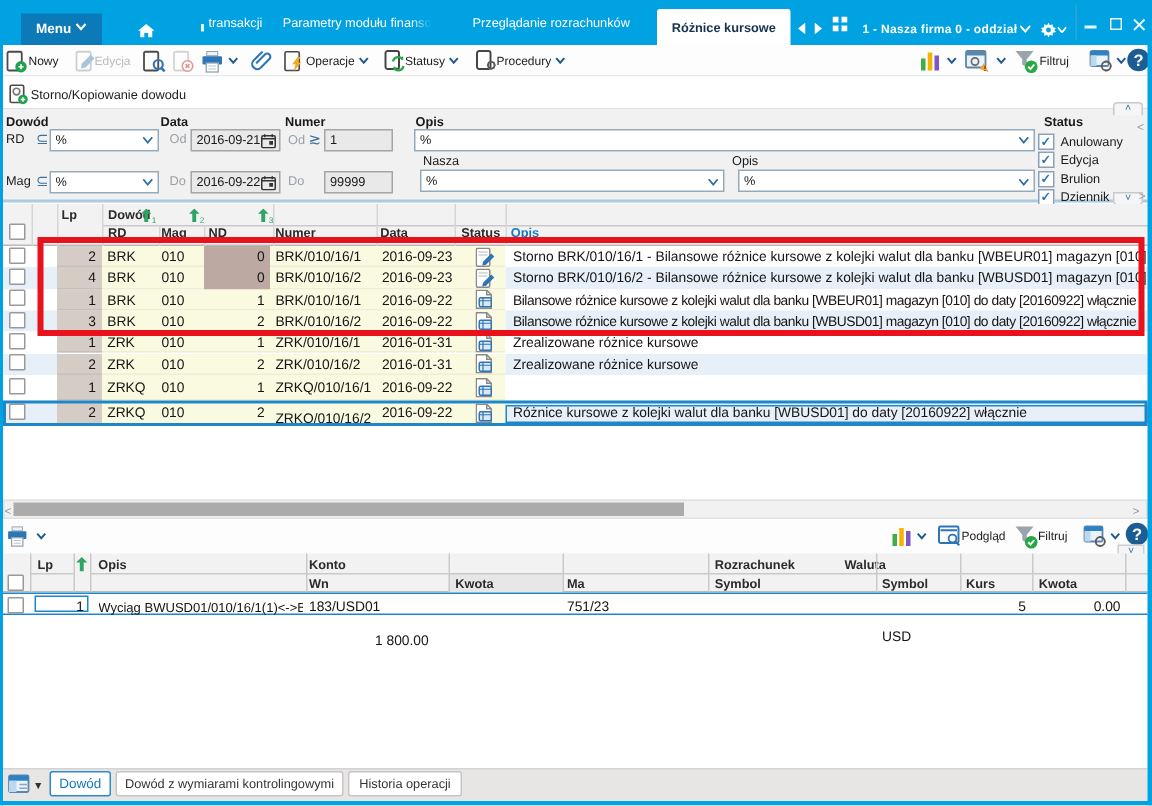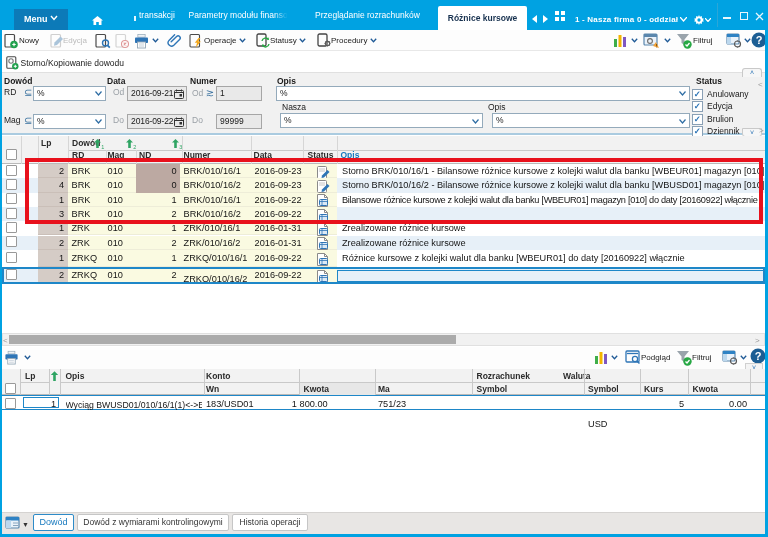--- a/index.html
+++ b/index.html
@@ -364,20 +364,21 @@
       <div class="abs dtext" style="left:105.6px;top:0;line-height:14.3px">010</div>
       <div class="abs dtext" style="left:130px;top:0;width:44.5px;text-align:right;line-height:14.3px">2</div>
       <div class="abs dtext" style="left:181.6px;top:0;line-height:14.3px">BRK/010/16/2</div>
       <div class="abs dtext" style="left:252.6px;top:0;line-height:14.3px">2016-09-22</div>
       <div class="abs" style="left:315px;top:0.6500000000000004px"><svg width="13" height="13" viewBox="0 0 13 13">
           <path d="M0.5 0.5 h7 l3 3 v9 h-10 Z" fill="#fff" stroke="#8a8a8a"></path>
           <path d="M7.5 0.5 v3 h3" fill="none" stroke="#8a8a8a"></path>
           <rect x="2.5" y="5.5" width="8" height="6" rx="1" fill="#dce9f5" stroke="#2e75b6"></rect>
           <path d="M2.5 7.5 h8 M5 5.5 v6" stroke="#2e75b6" stroke-width="0.8"></path>
         </svg></div>
+      <div class="abs dtext" style="left:340px;top:0;line-height:14.3px;letter-spacing:-0.3px;">Bilansowe różnice kursowe z kolejki walut dla banku [WBUSD01] magazyn [010] do daty [20160922] włącznie</div>
     </div>
     <div class="abs row" style="top:221.2px;height:14.3px">
       <div class="abs" style="left:0;top:0;width:36px;height:14.3px;background:#ffffff"></div>
       <div class="abs cb" style="left:3.5px;top:0.6500000000000004px"></div>
       <div class="abs" style="left:36px;top:0;width:30px;height:14.3px;background:#d5ccc6;border-bottom:1px solid #cabfb8"></div>
       <div class="abs ycell" style="left:66px;top:0;width:269px;height:14.3px;border-bottom:1px solid #eeedd8"></div>
       <div class="abs" style="left:335px;top:0;width:428px;height:14.3px;background:#ffffff"></div>
       <div class="abs dtext" style="left:0;top:0;width:62px;text-align:right;line-height:14.3px">1</div>
       <div class="abs dtext" style="left:69.5px;top:0;line-height:14.3px">ZRK</div>
       <div class="abs dtext" style="left:105.6px;top:0;line-height:14.3px">010</div>
@@ -423,40 +424,40 @@
       <div class="abs dtext" style="left:105.6px;top:0;line-height:17.2px">010</div>
       <div class="abs dtext" style="left:130px;top:0;width:44.5px;text-align:right;line-height:17.2px">1</div>
       <div class="abs dtext" style="left:181.6px;top:0;line-height:17.2px">ZRKQ/010/16/1</div>
       <div class="abs dtext" style="left:252.6px;top:0;line-height:17.2px">2016-09-22</div>
       <div class="abs" style="left:315px;top:2.0999999999999996px"><svg width="13" height="13" viewBox="0 0 13 13">
           <path d="M0.5 0.5 h7 l3 3 v9 h-10 Z" fill="#fff" stroke="#8a8a8a"></path>
           <path d="M7.5 0.5 v3 h3" fill="none" stroke="#8a8a8a"></path>
           <rect x="2.5" y="5.5" width="8" height="6" rx="1" fill="#dce9f5" stroke="#2e75b6"></rect>
           <path d="M2.5 7.5 h8 M5 5.5 v6" stroke="#2e75b6" stroke-width="0.8"></path>
         </svg></div>
-      <div class="abs dtext" style="left:340px;top:0;line-height:17.2px;">Różnice kursowe z kolejki walut dla banku [WBEUR01] do daty [20160922] włącznie</div>
     </div>
     <div class="abs row" style="top:267px;height:17.2px">
       <div class="abs" style="left:0;top:0;width:36px;height:17.2px;background:#e7f0f8"></div>
       <div class="abs cb" style="left:3.5px;top:2.0999999999999996px"></div>
       <div class="abs" style="left:36px;top:0;width:30px;height:17.2px;background:#d5ccc6;border-bottom:1px solid #cabfb8"></div>
       <div class="abs ycell" style="left:66px;top:0;width:269px;height:17.2px;border-bottom:1px solid #eeedd8"></div>
       <div class="abs" style="left:335px;top:0;width:428px;height:17.2px;background:#e7f0f8"></div>
       <div class="abs dtext" style="left:0;top:0;width:62px;text-align:right;line-height:17.2px">2</div>
       <div class="abs dtext" style="left:69.5px;top:0;line-height:17.2px">ZRKQ</div>
       <div class="abs dtext" style="left:105.6px;top:0;line-height:17.2px">010</div>
       <div class="abs dtext" style="left:130px;top:0;width:44.5px;text-align:right;line-height:17.2px">2</div>
       <div class="abs dtext" style="left:181.6px;top:4px;line-height:17.2px">ZRKQ/010/16/2</div>
       <div class="abs dtext" style="left:252.6px;top:0;line-height:17.2px">2016-09-22</div>
       <div class="abs" style="left:315px;top:2.0999999999999996px"><svg width="13" height="13" viewBox="0 0 13 13">
           <path d="M0.5 0.5 h7 l3 3 v9 h-10 Z" fill="#fff" stroke="#8a8a8a"></path>
           <path d="M7.5 0.5 v3 h3" fill="none" stroke="#8a8a8a"></path>
           <rect x="2.5" y="5.5" width="8" height="6" rx="1" fill="#dce9f5" stroke="#2e75b6"></rect>
           <path d="M2.5 7.5 h8 M5 5.5 v6" stroke="#2e75b6" stroke-width="0.8"></path>
         </svg></div>
+      <div class="abs dtext" style="left:340px;top:0;line-height:17.2px;">Różnice kursowe z kolejki walut dla banku [WBUSD01] do daty [20160922] włącznie</div>
     </div>
   </div>
 
 <div class="abs" style="left:25px;top:157.5px;width:738px;height:66px;border:4.5px solid #e8111c;z-index:30"></div>
 
 <div class="abs" style="left:2px;top:266.8px;width:763px;height:17.6px;border:2px solid #1e87c8;z-index:20"></div>
 <div class="abs" style="left:336.5px;top:269.8px;width:428px;height:11.8px;border:1px solid #1e87c8;z-index:21"></div>
 
 <div class="abs" style="left:2px;top:333px;width:763px;height:13px;background:#f1f1f1;border:1px solid #e0e0e0"></div>
 <div class="abs" style="left:3px;top:336px;color:#9a9a9a;font-size:8px">˂</div>
@@ -544,21 +545,21 @@
     <div class="abs vline" style="left:750px;top:368.5px;height:26px"></div>
     <div class="abs" style="left:60px;top:381.5px;width:705px;height:1px;background:#c9c9c9"></div>
     <div class="abs" style="left:20px;top:381.5px;width:28.5px;height:1px;background:#c9c9c9"></div>
     <div class="abs cb" style="left:5px;top:383px"></div>
     <div class="abs" style="left:2px;top:394.5px;width:763px;height:15.5px;border-top:1.5px solid #1e87c8;border-bottom:1.5px solid #1e87c8;background:#fff"></div>
     <div class="abs cb" style="left:5px;top:397.5px"></div>
     <div class="abs" style="left:22.5px;top:396.5px;width:36px;height:11.5px;border:1.5px solid #1e87c8"></div>
     <div class="abs dtext" style="left:0;top:397px;width:56px;text-align:right">1</div>
     <div class="abs dtext" style="left:65.5px;top:397.5px;width:136px;overflow:hidden;font-size:8.7px">Wyciąg BWUSD01/010/16/1(1)&lt;-&gt;Bilansowe</div>
     <div class="abs dtext" style="left:206px;top:397px">183/USD01</div>
-    <div class="abs dtext" style="left:250px;top:397px;width:119.5px;text-align:center">1 800.00</div>
+    <div class="abs dtext" style="left:250px;top:420px;width:119.5px;text-align:left">1 800.00</div>
     <div class="abs dtext" style="left:378px;top:397px">751/23</div>
     <div class="abs dtext" style="left:588px;top:417px">USD</div>
     <div class="abs dtext" style="left:600px;top:397px;width:84px;text-align:right">5</div>
     <div class="abs dtext" style="left:660px;top:397px;width:87px;text-align:right">0.00</div>
   </div>
 
 <div class="abs" style="left:2px;top:512px;width:763px;height:22px;background:#e8e6e4;border-top:1px solid #d5d3d1"></div>
 <svg class="abs" style="left:5px;top:516px" width="16" height="14" viewBox="0 0 16 14">
     <rect x="1" y="1" width="13" height="11" rx="1" fill="#eaf2fa" stroke="#5b87ad" stroke-width="1.2"></rect>
     <rect x="1" y="1" width="13" height="3.5" fill="#2e82c4"></rect>

